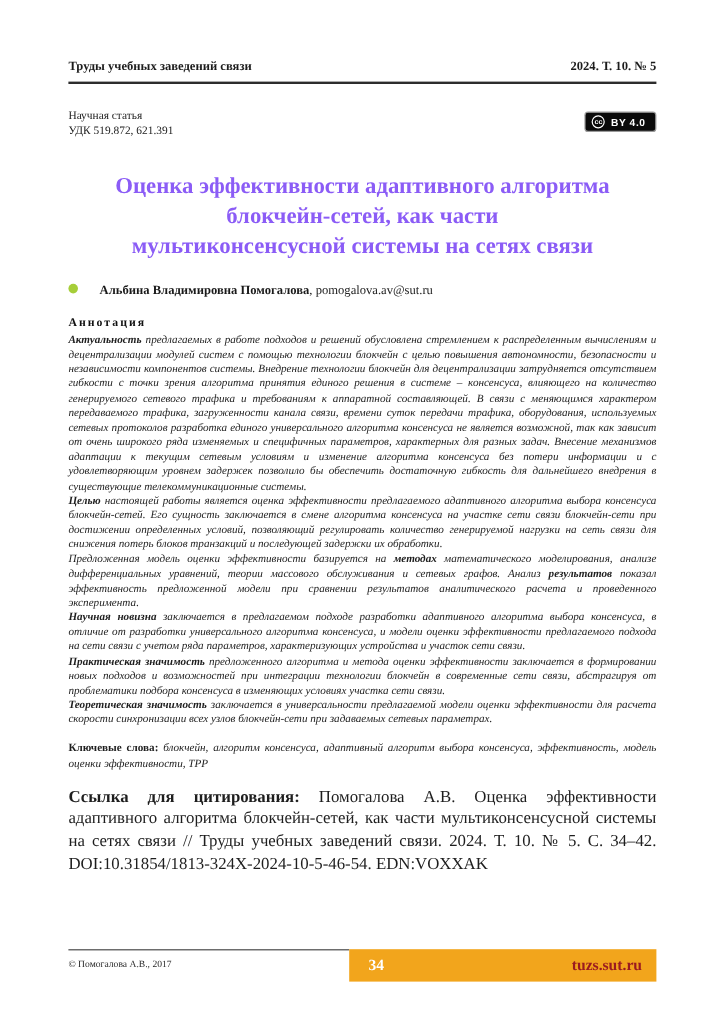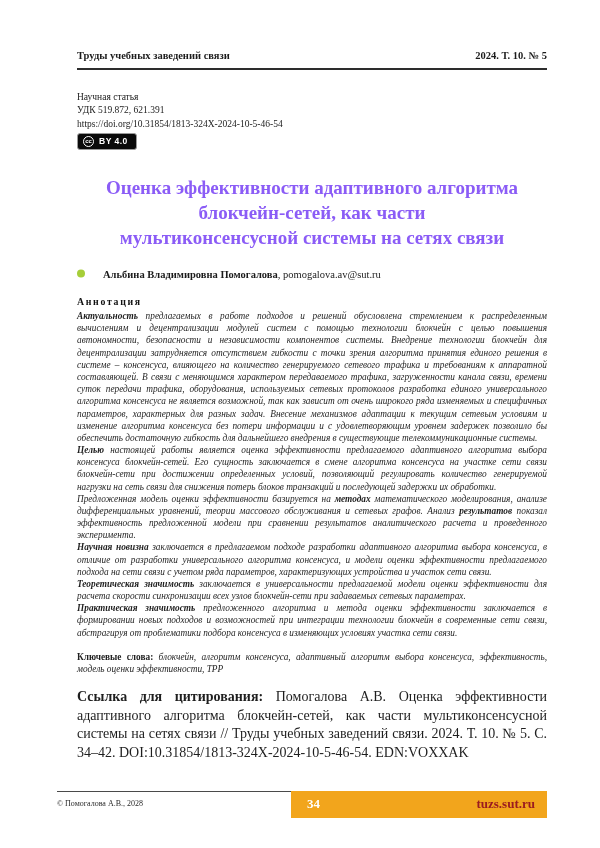--- a/index.html
+++ b/index.html
@@ -7,40 +7,39 @@
   .page {
     position: relative;
     width: 600px;
     height: 848px;
     margin: 0 auto;
     background: #ffffff;
     overflow: hidden;
     font-family: "Liberation Serif", serif;
     color: #1a1a1a;
   }
-  .content { padding: 50px 53px 0 77px; }
+  .content { padding: 50px 53px 0 57px; }
 
   
   .journal-header {
     display: flex;
     justify-content: space-between;
     align-items: baseline;
     font-weight: bold;
     font-size: 10.5px;
     color: #1c1c1c;
   }
   .header-rule { border-bottom: 2px solid #2d2d2d; margin-top: 7px; }
 
   
   .meta-row {
     margin-top: 21px;
     display: flex;
     justify-content: space-between;
     align-items: flex-start;
-    flex-direction: column;
   }
   .meta-left { font-size: 9.5px; line-height: 1.4; color: #222; }
   .cc-badge {
     margin-top: 2px;
     display: inline-flex;
     align-items: center;
     gap: 5px;
     background: #0a0a0a;
     border: 1px solid #9a9a9a;
     border-radius: 3px;
@@ -176,21 +175,20 @@
     <div class="journal-header">
       <span>Труды учебных заведений связи</span>
       <span>2024. Т. 10. № 5</span>
     </div>
     <div class="header-rule"></div>
 
     <div class="meta-row">
       <div class="meta-left">
         <div>Научная статья</div>
         <div>УДК 519.872, 621.391</div>
-        <div>https://doi.org/10.31854/1813-324X-2024-10-5-46-54</div>
       </div>
       <div class="cc-badge">
         <span class="cc-circle">cc</span>
         <span>BY 4.0</span>
       </div>
     </div>
 
     <h1 class="title">
       <span class="title-line">Оценка эффективности адаптивного алгоритма</span>
       <span class="title-line">блокчейн-сетей, как части</span>
@@ -201,34 +199,34 @@
       <span class="orcid-dot"></span><span class="author-name">Альбина Владимировна Помогалова</span><span>, </span><span class="author-email">pomogalova.av@sut.ru</span>
     </div>
 
 
     <div class="abstract-heading">Аннотация</div>
     <div class="abstract-body">
         <p class="abs-p"><span class="b">Актуальность</span><span> предлагаемых в работе подходов и решений обусловлена стремлением к распределенным вычислениям и децентрализации модулей систем с помощью технологии блокчейн с целью повышения автономности, безопасности и независимости компонентов системы. Внедрение технологии блокчейн для децентрализации затрудняется отсутствием гибкости с точки зрения алгоритма принятия единого решения в системе – консенсуса, влияющего на количество генерируемого сетевого трафика и требованиям к аппаратной составляющей. В связи с меняющимся характером передаваемого трафика, загруженности канала связи, времени суток передачи трафика, оборудования, используемых сетевых протоколов разработка единого универсального алгоритма консенсуса не является возможной, так как зависит от очень широкого ряда изменяемых и специфичных параметров, характерных для разных задач. Внесение механизмов адаптации к текущим сетевым условиям и изменение алгоритма консенсуса без потери информации и с удовлетворяющим уровнем задержек позволило бы обеспечить достаточную гибкость для дальнейшего внедрения в существующие телекоммуникационные системы.</span></p>
         <p class="abs-p"><span class="b">Целью</span><span> настоящей работы является оценка эффективности предлагаемого адаптивного алгоритма выбора консенсуса блокчейн-сетей. Его сущность заключается в смене алгоритма консенсуса на участке сети связи блокчейн-сети при достижении определенных условий, позволяющий регулировать количество генерируемой нагрузки на сеть связи для снижения потерь блоков транзакций и последующей задержки их обработки.</span></p>
         <p class="abs-p"><span>Предложенная модель оценки эффективности базируется на </span><span class="b">методах</span><span> математического моделирования, анализе дифференциальных уравнений, теории массового обслуживания и сетевых графов. Анализ </span><span class="b">результатов</span><span> показал эффективность предложенной модели при сравнении результатов аналитического расчета и проведенного эксперимента.</span></p>
         <p class="abs-p"><span class="b">Научная новизна</span><span> заключается в предлагаемом подходе разработки адаптивного алгоритма выбора консенсуса, в отличие от разработки универсального алгоритма консенсуса, и модели оценки эффективности предлагаемого подхода на сети связи с учетом ряда параметров, характеризующих устройства и участок сети связи.</span></p>
+        <p class="abs-p"><span class="b">Практическая значимость</span><span> предложенного алгоритма и метода оценки эффективности заключается в формировании новых подходов и возможностей при интеграции технологии блокчейн в современные сети связи, абстрагируя от проблематики подбора консенсуса в изменяющих условиях участка сети связи.</span></p>
         <p class="abs-p"><span class="b">Теоретическая значимость</span><span> заключается в универсальности предлагаемой модели оценки эффективности для расчета скорости синхронизации всех узлов блокчейн-сети при задаваемых сетевых параметрах.</span></p>
-        <p class="abs-p"><span class="b">Практическая значимость</span><span> предложенного алгоритма и метода оценки эффективности заключается в формировании новых подходов и возможностей при интеграции технологии блокчейн в современные сети связи, абстрагируя от проблематики подбора консенсуса в изменяющих условиях участка сети связи.</span></p>
       </div>
 
     <p class="keywords">
       <span class="kw-lead">Ключевые слова:</span><span class="kw-text"> блокчейн, алгоритм консенсуса, адаптивный алгоритм выбора консенсуса, эффективность, модель оценки эффективности, TPP</span>
     </p>
 
     <p class="citation">
       <span class="cit-lead">Ссылка для цитирования:</span><span> Помогалова А.В. Оценка эффективности адаптивного алгоритма блокчейн-сетей, как части мультиконсенсусной системы на сетях связи // Труды учебных заведений связи. 2024. Т. 10. № 5. С. 34–42. DOI:10.31854/1813-324X-2024-10-5-46-54. EDN:VOXXAK</span>
     </p>
 
   </div>
 
   <div class="footer">
-    <div class="footer-left">© Помогалова А.В., 2028</div>
+    <div class="footer-left">© Помогалова А.В., 2017</div>
     <div class="footer-bar">
       <span class="page-num">34</span>
       <span class="site-link">tuzs.sut.ru</span>
     </div>
   </div>
 </div>
 
 </body></html>

